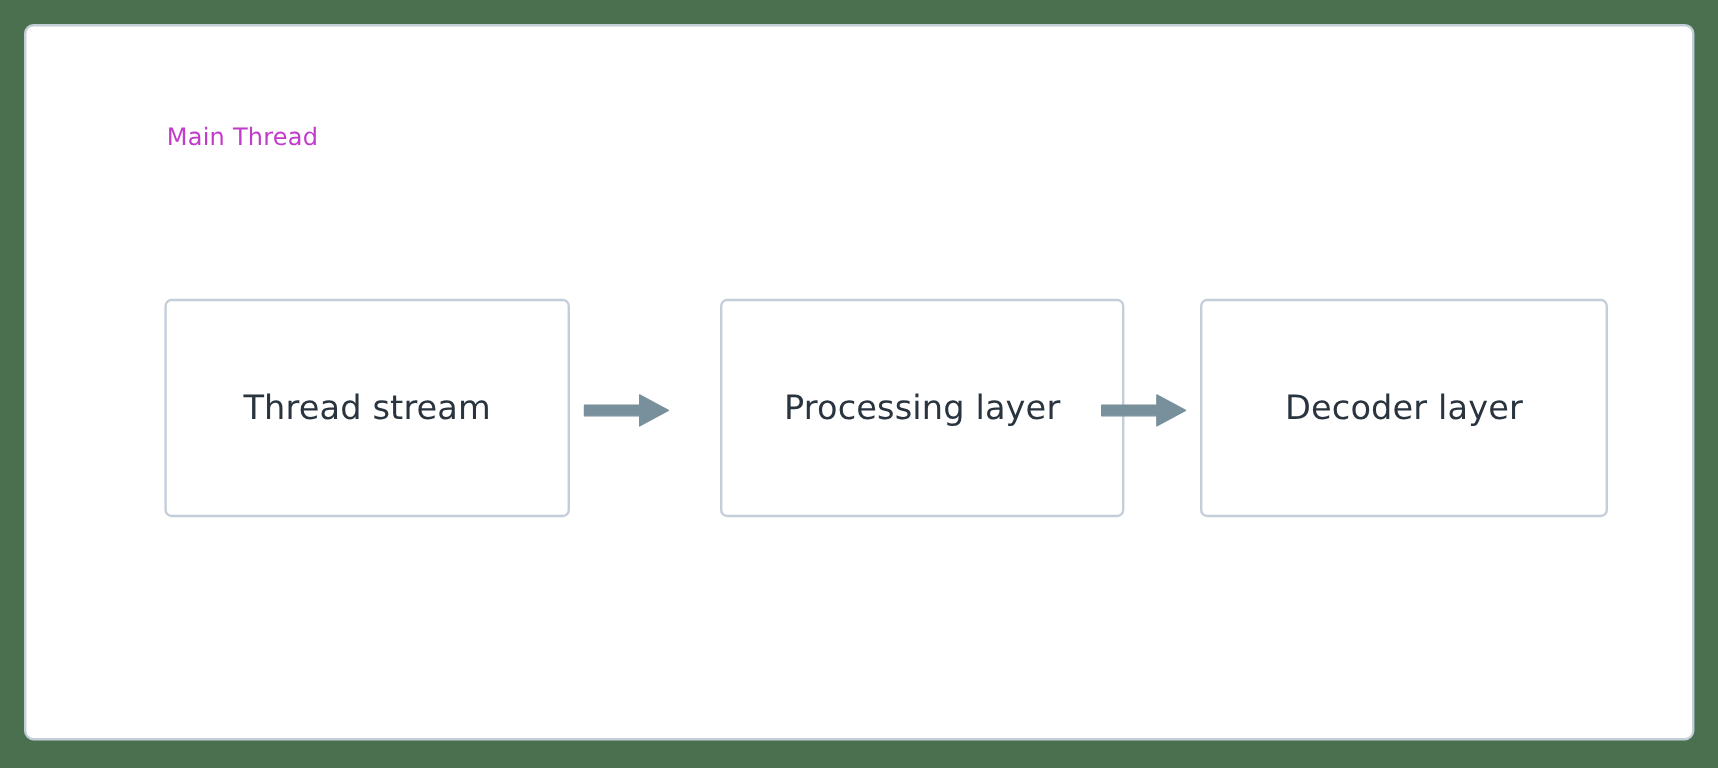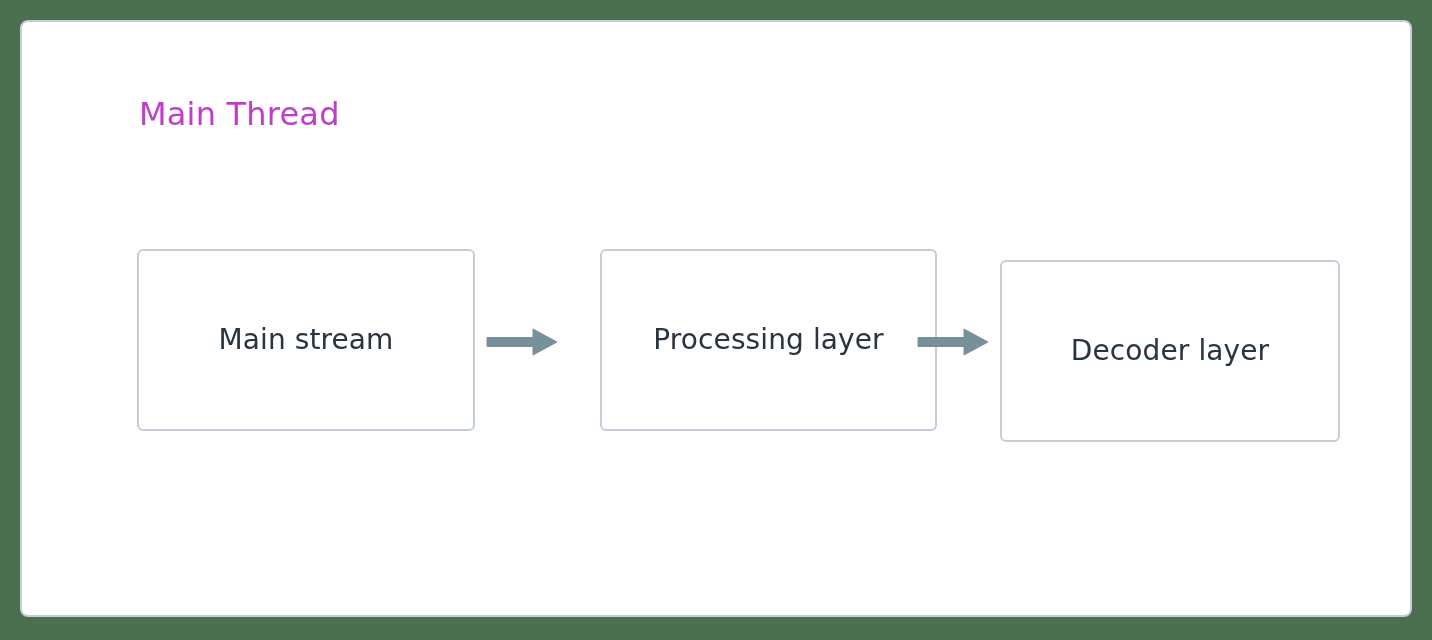--- a/index.html
+++ b/index.html
@@ -26,21 +26,21 @@
     height: 597px;
     box-sizing: border-box;
     background: #ffffff;
     border: 2px solid #c3ced9;
     border-radius: 8px;
   }
   .subgraph-title {
     position: absolute;
     left: 117px;
     top: 74px;
-    font-size: 32px;
+    font-size: 20px;
     line-height: 36px;
     color: #c13ccb;
     white-space: nowrap;
     letter-spacing: 0.2px;
   }
   .node {
     position: absolute;
     top: 227px;
     height: 182px;
     box-sizing: border-box;
@@ -62,21 +62,20 @@
     left: 115px;
     width: 338px;
   }
   #node-processing {
     left: 578px;
     width: 337px;
   }
   #node-decoder {
     left: 978px;
     width: 340px;
-    margin-top: 11px;
   }
   .edge {
     position: absolute;
     top: 299px;
     height: 42px;
   }
   #edge-1 {
     left: 459px;
     width: 82px;
   }
@@ -91,21 +90,21 @@
 </style>
 </head>
 <body>
 
 <div id="canvas">
 
   <div class="subgraph-card">
     <div class="subgraph-title">Main Thread</div>
 
     <div class="node" id="node-video">
-      <span class="node-label">Main stream</span>
+      <span class="node-label">Thread stream</span>
     </div>
 
     <div class="edge" id="edge-1">
       <svg width="82" height="42" viewBox="0 0 82 42">
         <path d="M6 16.5 H52 V8 L76 21 L52 34 V25.5 H6 Z" fill="#78909c" stroke="#78909c" stroke-width="1" stroke-linejoin="round"></path>
       </svg>
     </div>
 
     <div class="node" id="node-processing">
       <span class="node-label">Processing layer</span>

